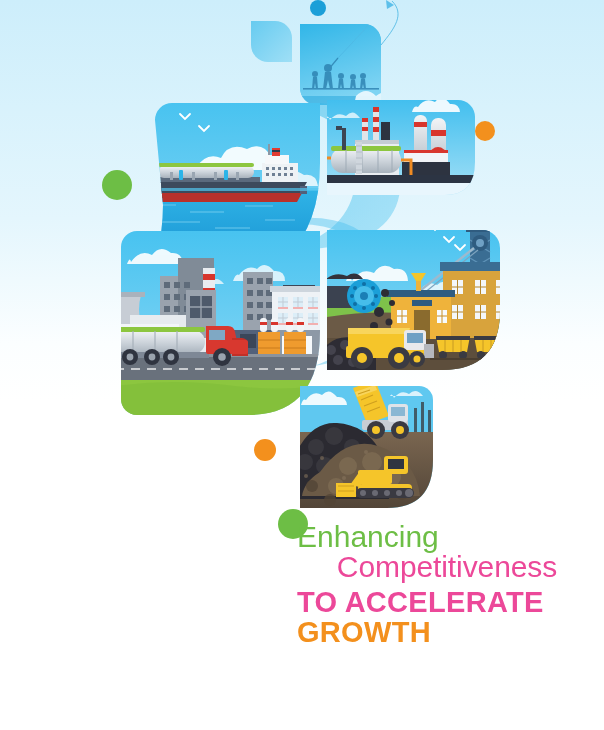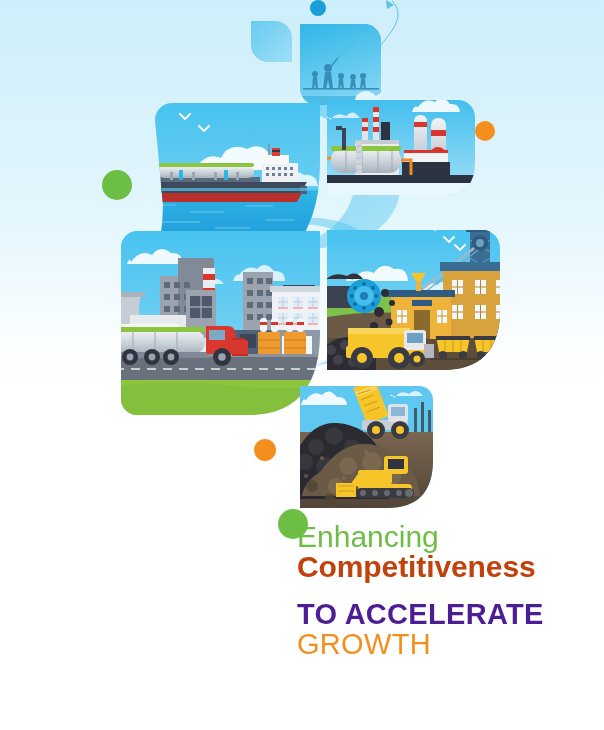--- a/index.html
+++ b/index.html
@@ -9,23 +9,23 @@
     background:linear-gradient(180deg,#cdeefb 0%,#d9f2fc 14%,#e8f7fd 26%,#f4fbfe 38%,#fdfeff 47%,#ffffff 55%,#ffffff 100%);
   }
   .stage{position:absolute;inset:0;}
   svg.art{position:absolute;left:0;top:0;width:604px;height:730px;display:block;}
   .headline{
     position:absolute;left:297px;top:521px;width:300px;
     line-height:1.07;letter-spacing:.1px;
   }
   .hl-line{display:block;white-space:nowrap;}
   .hl1{font-size:30px;font-weight:400;color:#6dbe45;letter-spacing:0px;}
-  .hl2{font-size:30px;font-weight:700;color:#c2410c;letter-spacing:-0.1px;margin-top:-2px;}
-  .hl3{font-size:29px;font-weight:700;color:#4c1d95;letter-spacing:.3px;margin-top:16px;}
-  .hl4{font-size:29px;font-weight:400;color:#f3901d;letter-spacing:.3px;margin-top:-1px;}
+  .hl2{font-size:30px;font-weight:400;color:#ec4899;letter-spacing:-0.1px;margin-top:-2px;text-align:center;}
+  .hl3{font-size:29px;font-weight:700;color:#ec4899;letter-spacing:.3px;margin-top:4px;}
+  .hl4{font-size:29px;font-weight:700;color:#f3901d;letter-spacing:.3px;margin-top:-1px;}
 </style>
 </head>
 <body>
 
 <div class="stage">
 
 <svg class="art" viewBox="0 0 604 730">
   <defs>
     <linearGradient id="gBg" x1="0" y1="0" x2="0" y2="1">
       <stop offset="0" stop-color="#cdeefb"></stop>

